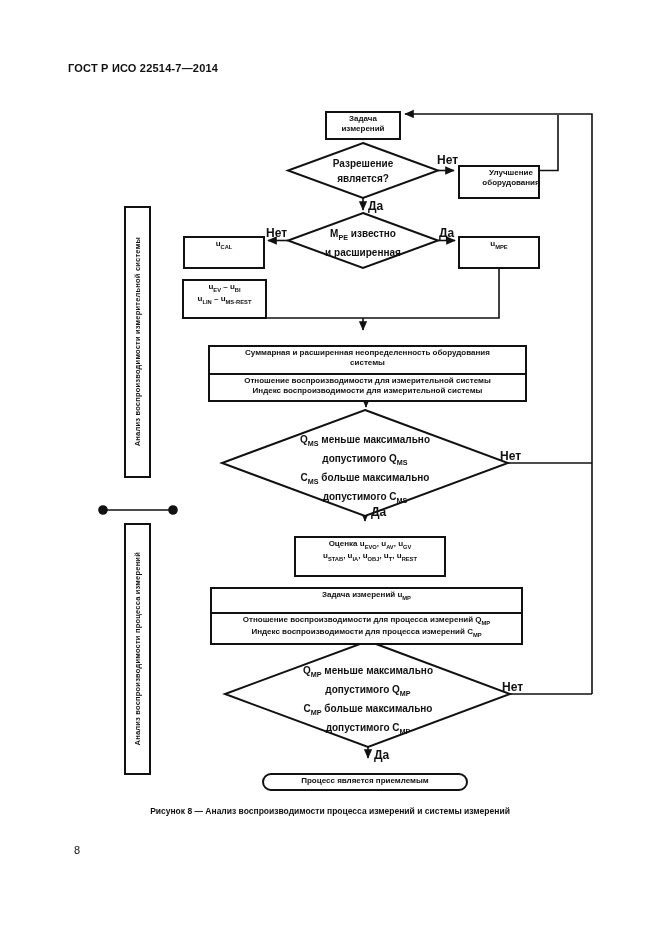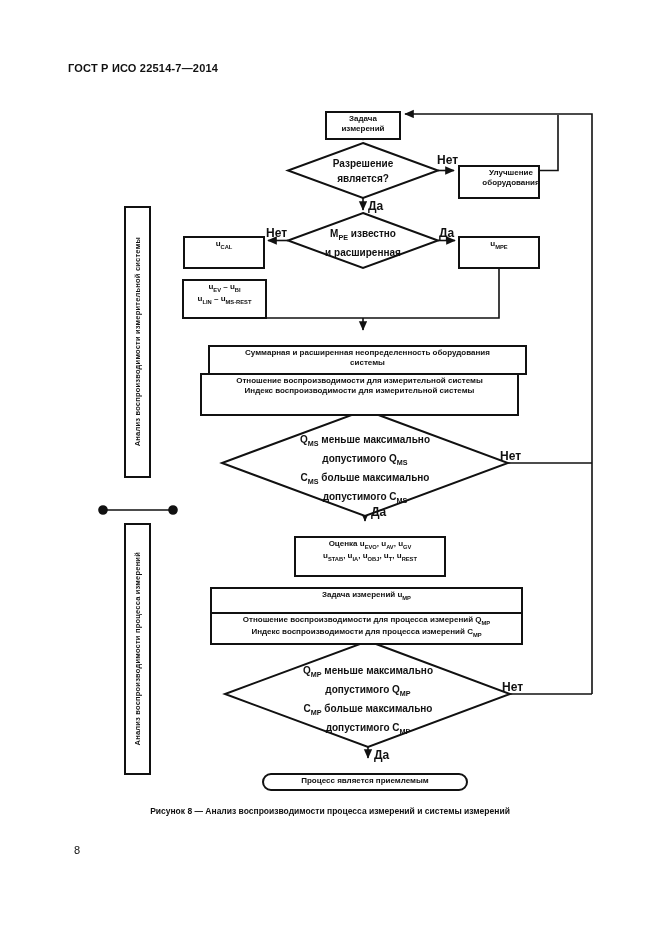--- a/index.html
+++ b/index.html
@@ -107,21 +107,21 @@
   <div class="box" style="left:182px;top:267px;width:85px;height:40px;">
     <span>u<sub>EV</sub> – u<sub>BI</sub></span>
     <span>u<sub>LIN</sub> – u<sub>MS-REST</sub></span>
   </div>
 
   <div class="box" style="left:208px;top:333px;width:319px;height:30px;">
     <span>Суммарная и расширенная неопределенность оборудования</span>
     <span>системы</span>
   </div>
 
-  <div class="box" style="left:200px;top:361px;width:319px;height:43px;">
+  <div class="box" style="left:208px;top:361px;width:319px;height:29px;">
     <span>Отношение воспроизводимости для измерительной системы</span>
     <span>Индекс воспроизводимости для измерительной системы</span>
   </div>
 
   <div class="box" style="left:294px;top:524px;width:152px;height:41px;">
     <span>Оценка u<sub>EVO</sub>, u<sub>AV</sub>, u<sub>GV</sub></span>
     <span>u<sub>STAB</sub>, u<sub>IA</sub>, u<sub>OBJ</sub>, u<sub>T</sub>, u<sub>REST</sub></span>
   </div>
 
   <div class="box" style="left:210px;top:575px;width:313px;height:27px;">

